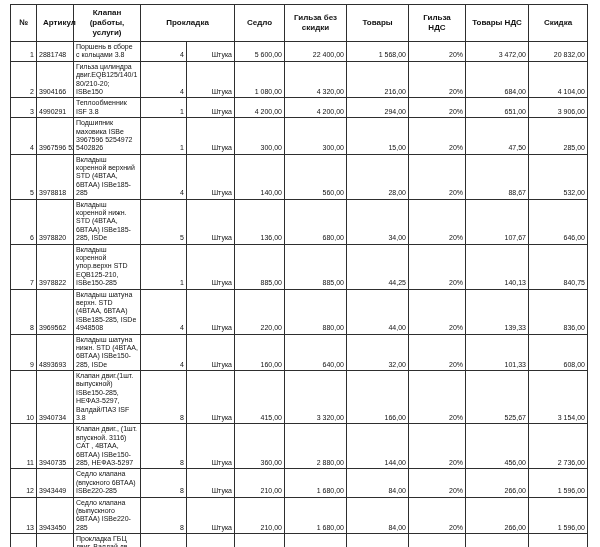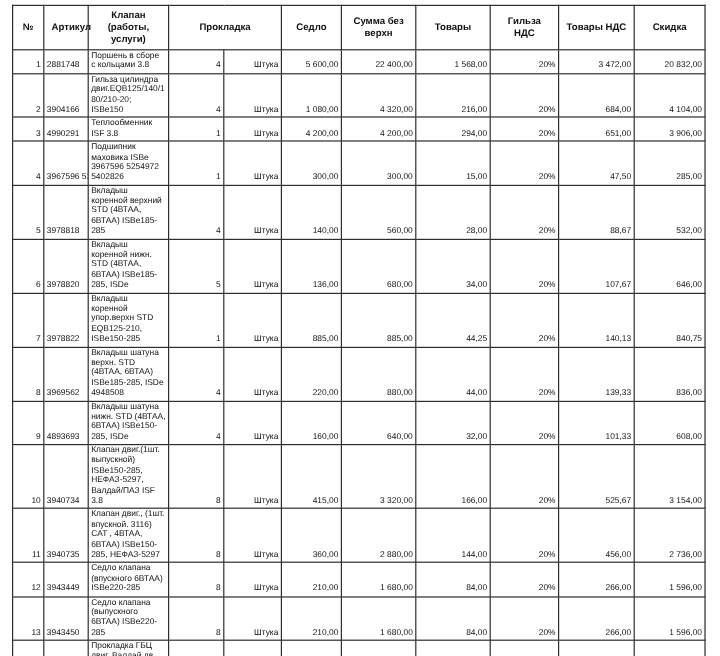--- a/index.html
+++ b/index.html
@@ -72,21 +72,21 @@
       <col style="width:63px">
       <col style="width:59px">
     </colgroup>
     <thead>
       <tr>
         <th>№</th>
         <th>Артикул</th>
         <th>Клапан (работы, услуги)</th>
         <th colspan="2">Прокладка</th>
         <th>Седло</th>
-        <th>Сумма без верхн</th>
+        <th>Гильза без скидки</th>
         <th>Товары</th>
         <th>Гильза НДС</th>
         <th>Товары НДС</th>
         <th>Скидка</th>
       </tr>
     </thead>
     <tbody id="rows-body">
         <tr>
           <td class="c-num">1</td>
           <td class="c-sku">2881748</td>

